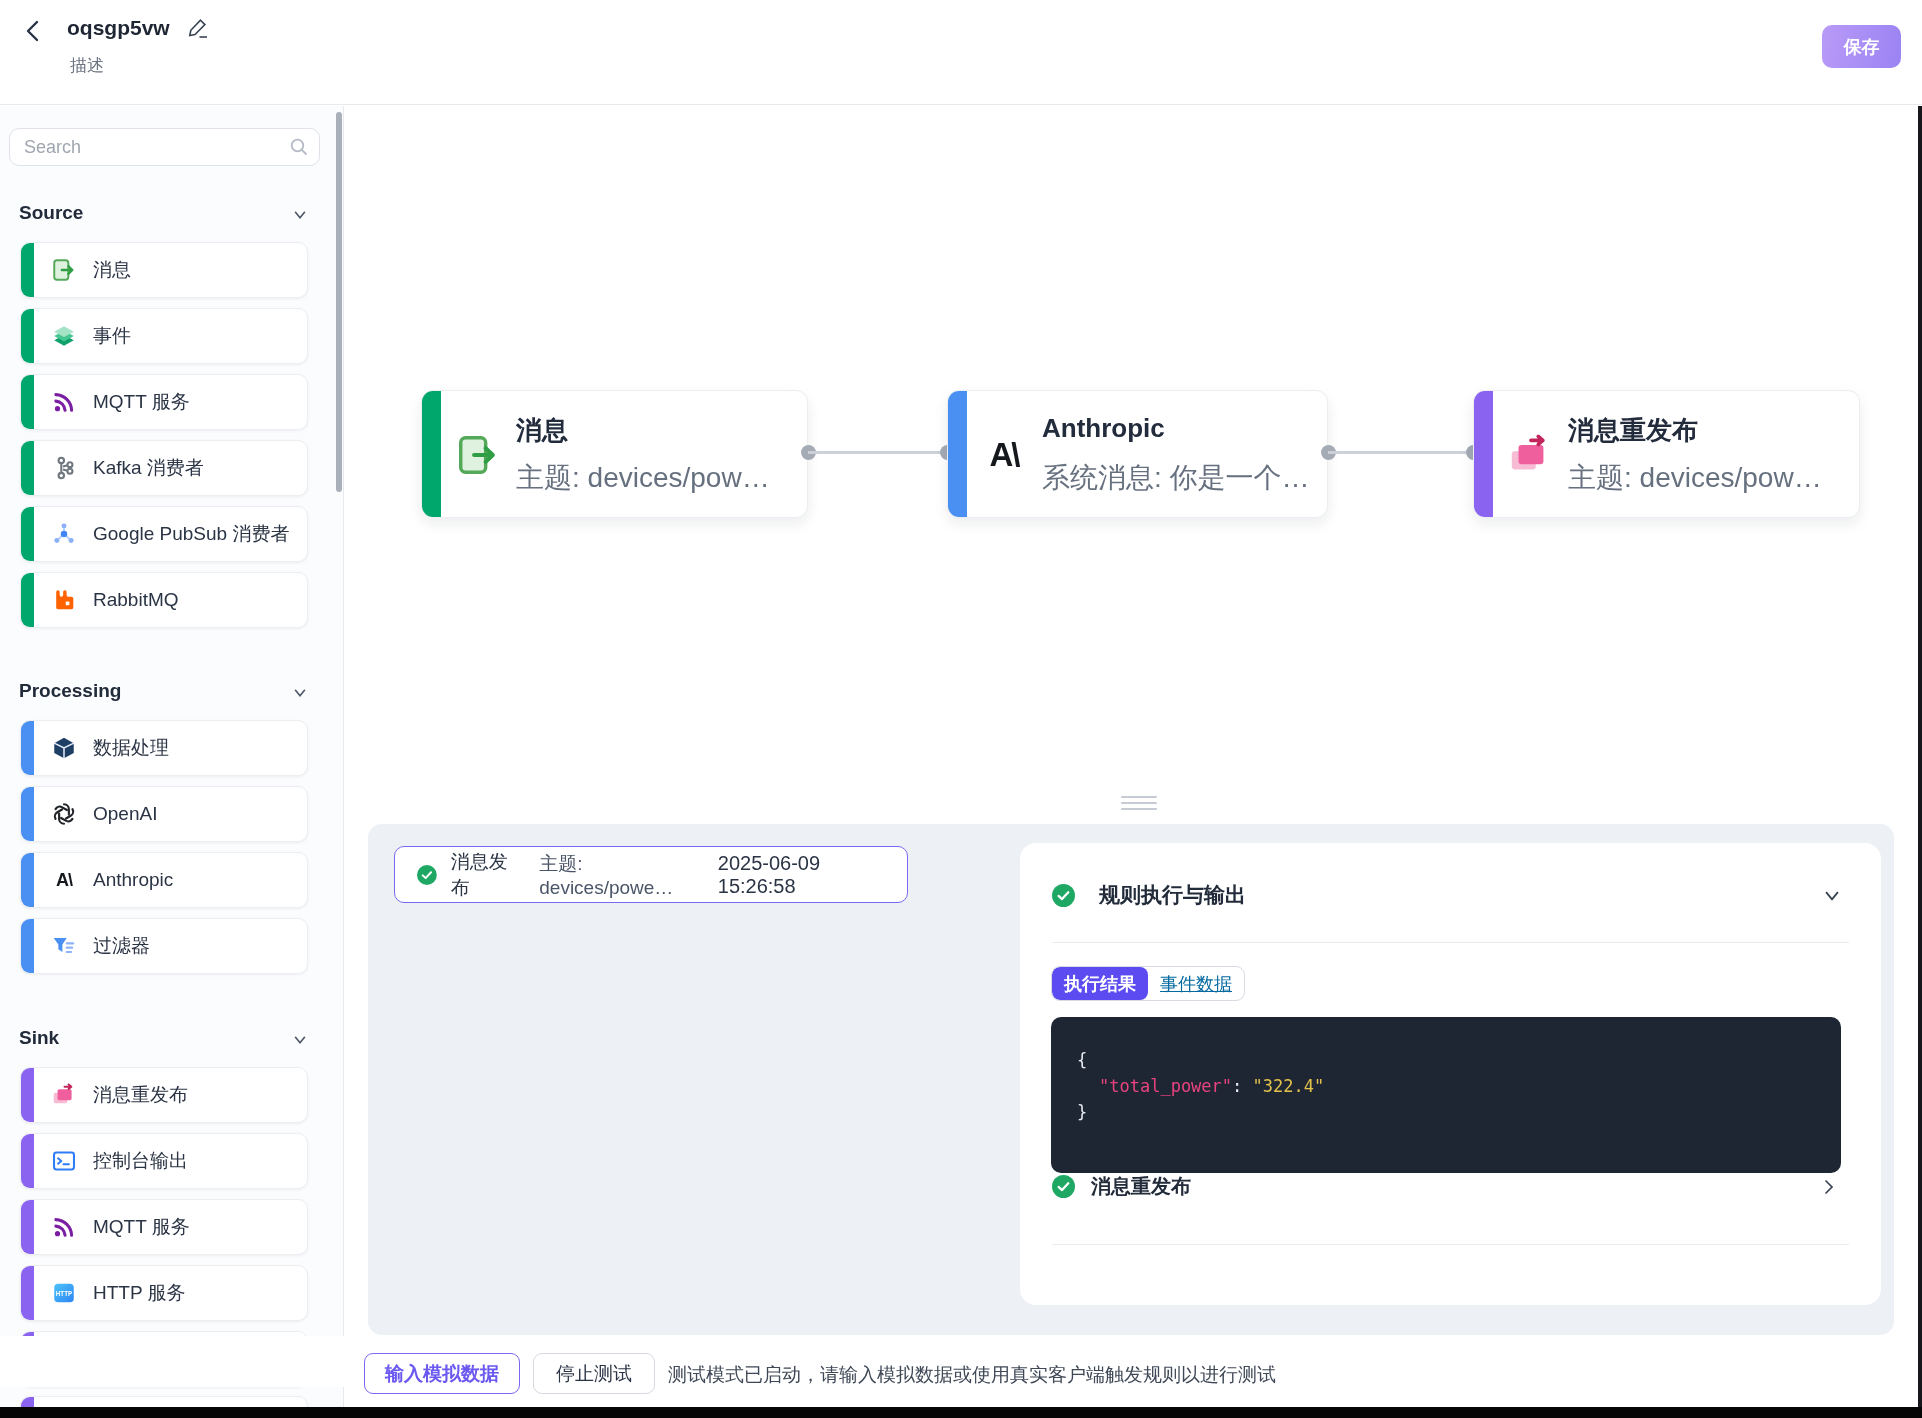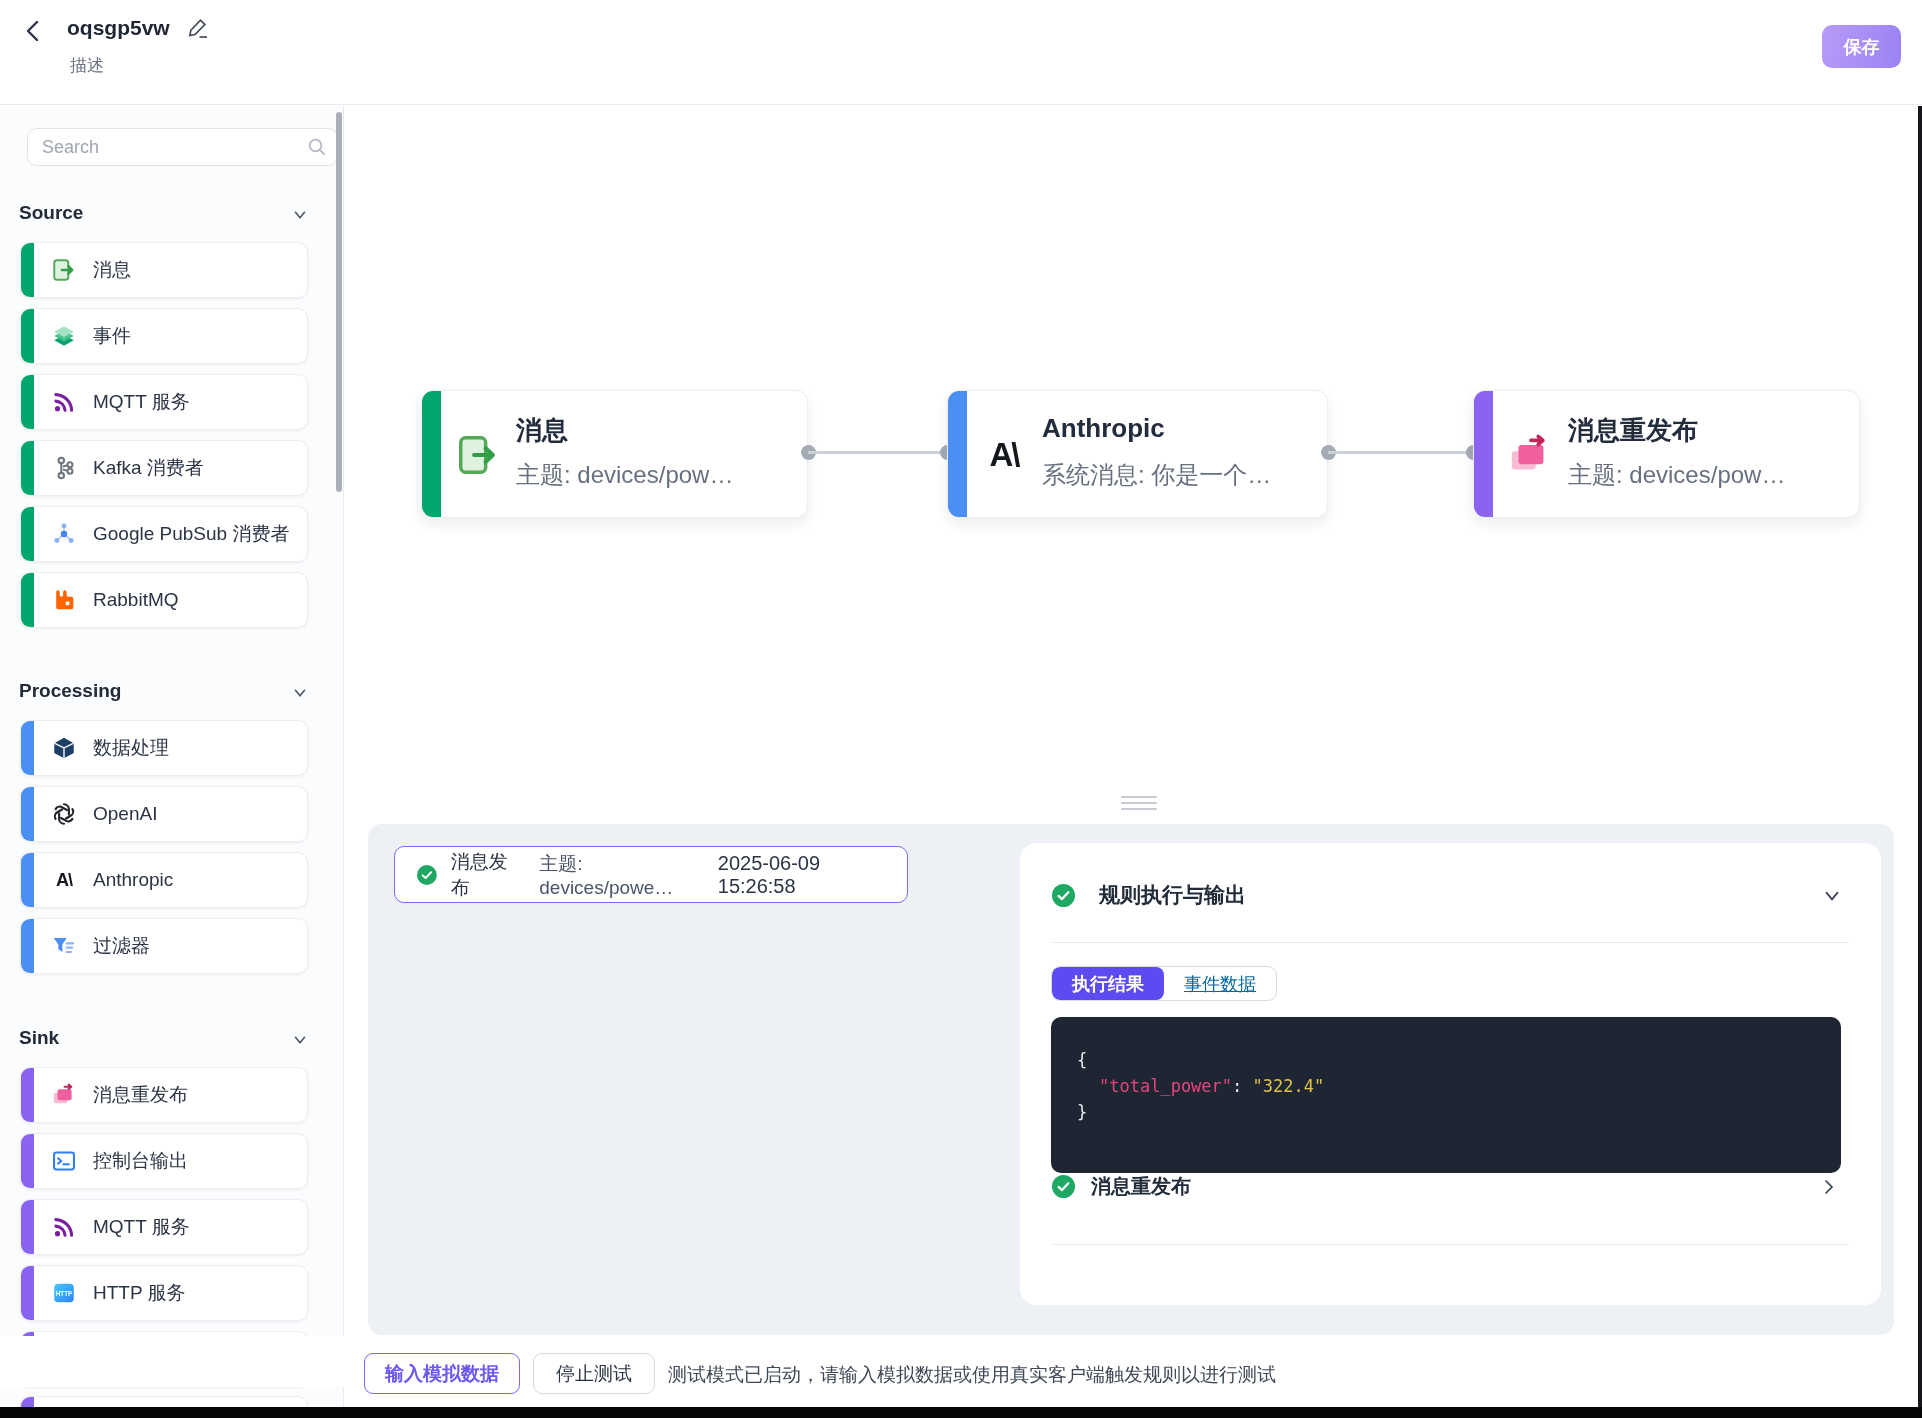--- a/index.html
+++ b/index.html
@@ -12,21 +12,21 @@
   .back-btn { position:absolute; left:18px; top:16px; width:32px; height:32px; cursor:pointer; }
   .rule-title { position:absolute; left:67px; top:16px; font-size:21px; font-weight:700; color:#1f2633; }
   .edit-ic { position:absolute; left:186px; top:16px; }
   .rule-desc { position:absolute; left:70px; top:54px; font-size:17px; color:#6b7280; }
   .save-btn { position:absolute; left:1822px; top:25px; width:79px; height:43px; border:none; border-radius:10px;
     background:linear-gradient(100deg,#b99af7 0%,#9a83f3 100%); color:#fff; font-size:18px; font-weight:600;
     font-family:inherit; cursor:pointer; }
 
   
   .sidebar { position:absolute; left:0; top:106px; width:344px; height:1301px; background:#fbfcfd; border-right:1px solid #e7e9ee; overflow:hidden; }
-  .search-wrap { position:absolute; left:27px; top:22px; width:311px; height:38px; }
+  .search-wrap { position:absolute; left:9px; top:22px; width:311px; height:38px; }
   .search-wrap input { width:100%; height:100%; border:1px solid #dfe2e8; border-radius:10px; background:#fff;
     padding:0 36px 0 14px; font-size:18px; color:#2b3445; font-family:inherit; outline:none; }
   .search-wrap input::placeholder { color:#a0a6b0; }
   .search-wrap .mag { position:absolute; right:10px; top:8px; }
   .sec-head { position:absolute; left:19px; width:290px; height:26px; display:flex; justify-content:space-between; align-items:flex-end; }
   .sec-head .lbl { font-size:19px; font-weight:700; color:#222b3a; }
   .s-item { position:absolute; left:20px; width:288px; height:56px; background:#fff; border:1px solid #eceef2;
     border-radius:10px; box-shadow:0 1px 3px rgba(16,24,40,.06); display:flex; align-items:center; padding-left:30px;
     gap:16px; cursor:grab; overflow:hidden; }
   .s-item .accent { position:absolute; left:0; top:0; width:13px; height:100%; }
@@ -35,41 +35,41 @@
   .acc-green { background:#00a76d; } .acc-blue { background:#4a90f2; } .acc-purple { background:#8a63f0; }
   .side-scrollbar { position:absolute; left:336px; top:6px; width:6px; height:380px; background:#aab0b9; border-radius:3px; }
 
   
   .canvas { position:absolute; left:345px; top:106px; width:1577px; height:710px; background:#fff; }
   .node { position:absolute; top:284px; height:128px; background:#fff; border:1px solid #ebedf1; border-radius:12px;
     box-shadow:0 6px 14px rgba(16,24,40,.08); overflow:hidden; cursor:grab; }
   .node .n-accent { position:absolute; left:0; top:0; width:19px; height:100%; }
   .node .n-ic { position:absolute; left:32px; top:40px; width:48px; height:48px; display:flex; align-items:center; justify-content:center; }
   .node .n-title { position:absolute; left:94px; top:22px; font-size:26px; font-weight:700; color:#232c3d; white-space:nowrap; }
-  .node .n-sub { position:absolute; left:94px; top:68px; font-size:24px; color:#66707f; white-space:nowrap; }
+  .node .n-sub { position:absolute; left:94px; top:68px; font-size:28px; color:#66707f; white-space:nowrap; }
   .edge-line { position:absolute; height:3px; background:#ccd1d8; top:345px; }
   .edge-dot { position:absolute; width:15px; height:15px; border-radius:50%; background:#a4abb5; top:339px; }
   .drag-handle { position:absolute; left:776px; top:690px; width:36px; cursor:row-resize; }
   .drag-handle i { display:block; height:2px; background:#c7ccd4; margin-bottom:4px; border-radius:1px; }
 
   
   .panel { position:absolute; left:368px; top:824px; width:1526px; height:511px; background:#edf0f5; border-radius:14px; }
   .event-card { position:absolute; left:26px; top:22px; width:514px; height:57px; background:#fff; border:1.5px solid #7a68f2;
     border-radius:10px; display:flex; align-items:center; padding:0 22px; gap:14px; cursor:pointer; }
   .event-card .e-lbl { font-size:19px; color:#2b3445; }
   .event-card .e-topic { font-size:19px; color:#4a5568; margin-left:6px; }
   .event-card .e-time { font-size:20px; color:#2b3445; margin-left:auto; }
   .result-card { position:absolute; left:652px; top:19px; width:861px; height:462px; background:#fff; border-radius:16px; }
   .rc-head { position:absolute; left:32px; top:38px; display:flex; align-items:center; gap:24px; }
   .rc-head .t { font-size:21px; font-weight:700; color:#222b3a; }
   .rc-chev-down { position:absolute; right:38px; top:42px; cursor:pointer; }
   .rc-div1 { position:absolute; left:32px; right:32px; top:99px; height:1px; background:#e9ebf0; }
   .tabs { position:absolute; left:31px; top:123px; height:35px; display:flex; border:1px solid #d8dbe1; border-radius:9px;
     overflow:hidden; background:#fff; }
-  .tab { min-width:94px; padding:0 20px; display:flex; align-items:center; justify-content:center; font-size:18px; cursor:pointer; }
+  .tab { min-width:94px; padding:0 12px; display:flex; align-items:center; justify-content:center; font-size:18px; cursor:pointer; }
   .tab.active { background:#5b4bf0; color:#fff; font-weight:700; border-radius:8px; }
   .tab.idle { color:#0369a1;text-decoration:underline; }
   .codeblock { position:absolute; left:31px; top:174px; width:790px; height:156px; background:#1e2633; border-radius:10px;
     font-family:"DejaVu Sans Mono","Liberation Mono",monospace; font-size:17px; line-height:26px; color:#e6e9ef;
     padding:30px 0 0 26px; }
   .codeblock .indent { padding-left:22px; }
   .ck { color:#e8437f; } .cv { color:#e3c14b; }
   .rc-action { position:absolute; left:32px; top:330px; display:flex; align-items:center; gap:16px; }
   .rc-action .t { font-size:20px; font-weight:700; color:#222b3a; }
   .rc-chev-right { position:absolute; right:42px; top:334px; cursor:pointer; }

